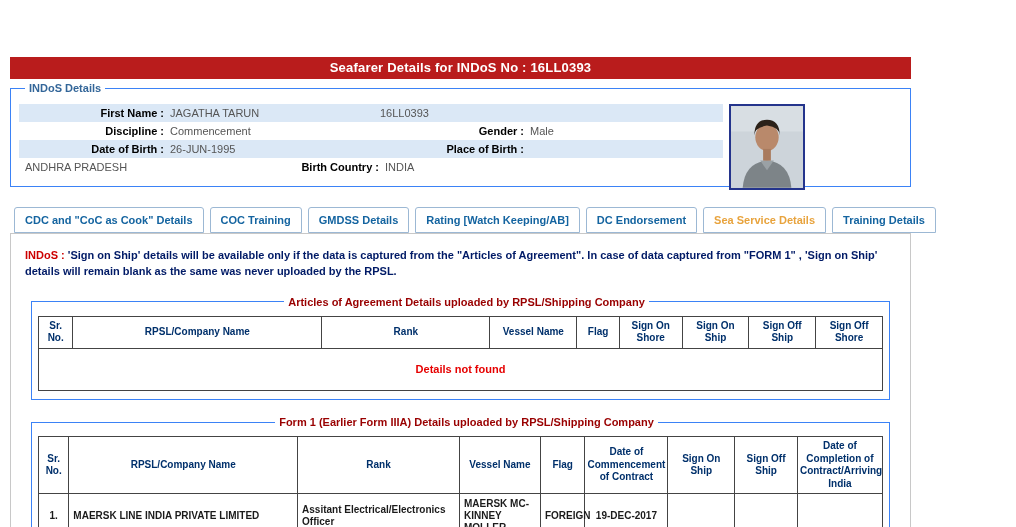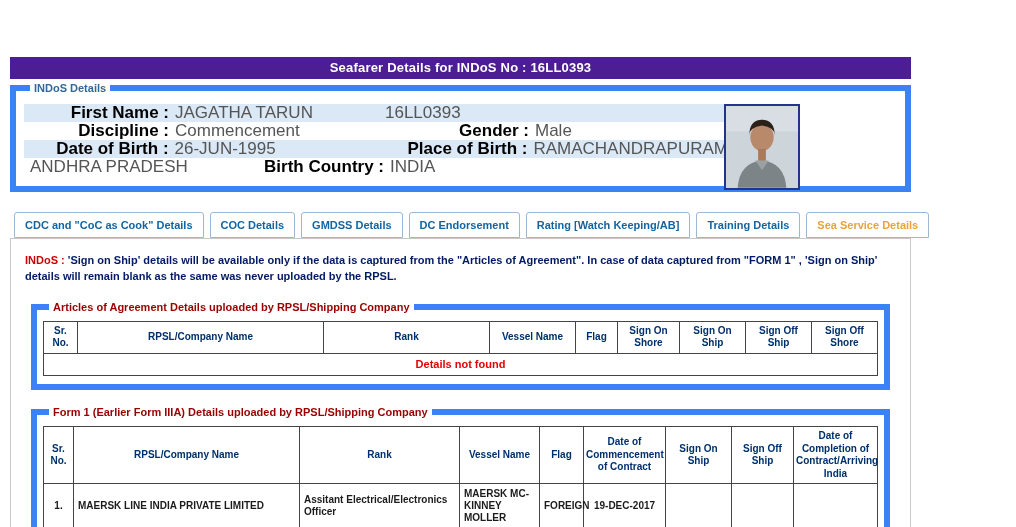--- a/index.html
+++ b/index.html
@@ -2,32 +2,32 @@
 <html><head>
 <meta charset="utf-8">
 <style>
   * { box-sizing: border-box; margin: 0; padding: 0; }
   html, body { width: 1016px; height: 527px; background: #ffffff; }
   body { font-family: "Liberation Sans", sans-serif; position: relative; overflow: hidden; }
 
   .page { position: absolute; left: 10px; top: 57px; width: 901px; }
 
   .title-bar {
-    background: #4c1d95; color: #ffffff; text-align: center;
+    background: #b91c1c; color: #ffffff; text-align: center;
     font-size: 13px; font-weight: bold; padding: 3px 0 4px; letter-spacing: .2px;
   }
 
-  fieldset { border: 6px solid #3b82f6; }
+  fieldset { border: 1px solid #3b82f6; }
   legend { font-size: 11px; font-weight: bold; padding: 0 4px; margin-left: 6px; }
 
   .indos-fieldset { margin-top: 3px; padding: 6px 8px 10px; position: relative; min-height: 100px; }
   .indos-fieldset legend { color: #336699; }
 
   .info-rows { width: 704px; margin-top: 4px; }
-  .info-row { display: flex; height: 18px; line-height: 18px; font-size: 17px; }
+  .info-row { display: flex; height: 18px; line-height: 18px; font-size: 11px; }
   .info-row:nth-child(odd) { background: #dbe8f6; }
   .lbl { font-weight: bold; color: #000; text-align: right; }
   .lbl1 { width: 145px; }
   .val1 { width: 210px; padding-left: 6px; color: #555; }
   .lbl2 { width: 150px; }
   .val2 { flex: 1; padding-left: 6px; color: #555; }
 
   .photo {
     position: absolute; top: 10px; right: 105px;
     width: 76px; height: 86px; border: 2px solid #24348c; background: #cfd6db;
@@ -44,33 +44,33 @@
 
   .panel {
     border: 1px solid #c8c8c8; background: #ffffff;
     margin-top: 0; padding: 14px 12px 22px; min-height: 252px;
   }
 
   .note { font-size: 11px; font-weight: bold; color: #001a66; line-height: 1.45; margin: 0 2px 16px; }
   .note .note-prefix { color: #cc0000; }
 
   .table-fieldset { margin: 0 8px; padding: 8px 6px 8px; }
-  .table-fieldset legend { color: #990000; }
+  .table-fieldset legend { color: #990000; text-align: center; }
   .table-fieldset + .table-fieldset { margin-top: 16px; }
 
   table { width: 100%; border-collapse: collapse; table-layout: fixed; }
   th, td { border: 1px solid #444; }
   th {
     font-size: 10px; font-weight: bold; color: #00306b;
     text-align: center; padding: 3px 2px; background: #ffffff; line-height: 1.25;
   }
   td { font-size: 10px; font-weight: bold; color: #1b1b1b; padding: 4px 4px; line-height: 1.2; }
   td.c { text-align: center; }
   td.l { text-align: left; }
-  .empty-msg { color: #e60000; font-size: 11px; text-align: center; padding: 4px; }
+  .empty-msg { color: #e60000; font-size: 11px; text-align: center; padding: 14px; }
 </style>
 </head>
 <body>
 
 <div class="page">
 
   <div class="title-bar">Seafarer Details for INDoS No : 16LL0393</div>
 
   <fieldset class="indos-fieldset">
     <legend>INDoS Details</legend>
@@ -83,21 +83,20 @@
       <div class="info-row">
         <span class="lbl lbl1">Discipline :</span>
         <span class="val1">Commencement</span>
         <span class="lbl lbl2">Gender :</span>
         <span class="val2">Male</span>
       </div>
       <div class="info-row">
         <span class="lbl lbl1">Date of Birth :</span>
         <span class="val1">26-JUN-1995</span>
         <span class="lbl lbl2">Place of Birth :</span>
-        <span class="val2">RAMACHANDRAPURAM</span>
       </div>
       <div class="info-row">
         <span class="val1">ANDHRA PRADESH</span>
         <span class="lbl lbl2">Birth Country :</span>
         <span class="val2">INDIA</span>
       </div>
     </div>
     <div class="photo">
       <svg viewBox="0 0 74 84" xmlns="http://www.w3.org/2000/svg">
         <rect x="0" y="0" width="74" height="84" fill="#cdd4da"></rect>
@@ -106,26 +105,26 @@
         <path d="M30 56 L37 66 L44 56 Z" fill="#9aa1a5"></path>
         <ellipse cx="37" cy="32" rx="12" ry="14" fill="#b9896b"></ellipse>
         <path d="M24 30 Q24 14 37 14 Q50 14 50 30 Q50 22 37 20 Q24 22 24 30 Z" fill="#2b2119"></path>
         <rect x="33" y="44" width="8" height="12" fill="#a97b5e"></rect>
       </svg>
     </div>
   </fieldset>
 
   <div class="tabs">
     <div class="tab">CDC and "CoC as Cook" Details</div>
-    <div class="tab">COC Details</div>
+    <div class="tab">COC Training</div>
     <div class="tab">GMDSS Details</div>
+    <div class="tab">Rating [Watch Keeping/AB]</div>
     <div class="tab">DC Endorsement</div>
-    <div class="tab">Rating [Watch Keeping/AB]</div>
+    <div class="tab active">Sea Service Details</div>
     <div class="tab">Training Details</div>
-    <div class="tab active">Sea Service Details</div>
   </div>
 
   <div class="panel">
 
     <p class="note">
       <span class="note-prefix">INDoS :</span>
       <span>'Sign on Ship' details will be available only if the data is captured from the "Articles of Agreement". In case of data captured from "FORM 1" , 'Sign on Ship' details will remain blank as the same was never uploaded by the RPSL.</span>
     </p>
 
     <fieldset class="table-fieldset">

